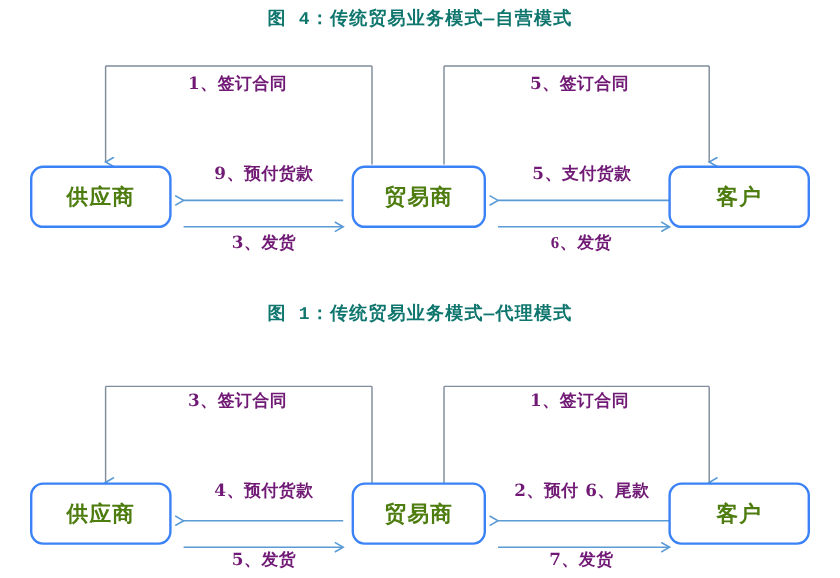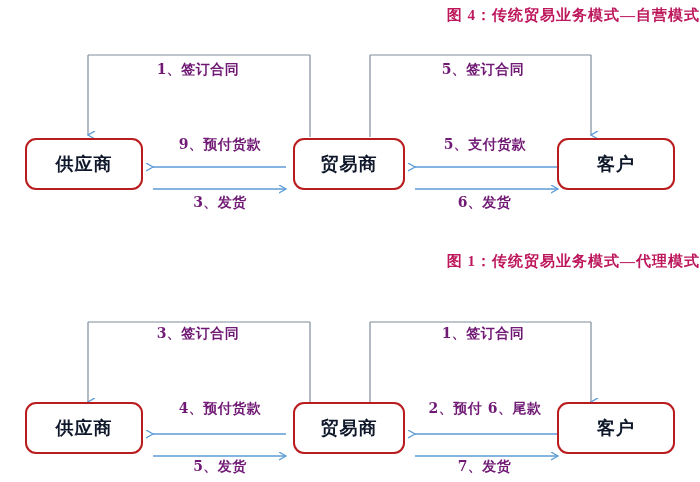--- a/index.html
+++ b/index.html
@@ -17,26 +17,26 @@
   }
   .page {
     position: relative;
     width: 700px;
     height: 482px;
   }
   .fig-title {
     position: absolute;
     left: 0;
     width: 700px;
-    text-align: right;
-    font-family: Liberation Serif, serif;
+    text-align: center;
+    font-family: Liberation Mono, monospace;
     font-weight: bold;
     font-size: 15px;
     letter-spacing: 1px;
-    color: #be185d;
+    color: #0f766e;
     white-space: nowrap;
   }
   #title-fig4 { top: 6px; }
   #title-fig5 { top: 252px; }
 
   .diagram {
     position: absolute;
     left: 0;
     width: 700px;
   }
@@ -48,31 +48,31 @@
     left: 0;
     top: 0;
     width: 700px;
     height: 200px;
     overflow: visible;
   }
 
   .node-box {
     position: absolute;
     box-sizing: border-box;
-    border: 2px solid #b91c1c;
+    border: 2px solid #3b82f6;
     border-radius: 11px;
     background: #ffffff;
     display: flex;
     align-items: center;
     justify-content: center;
     font-family: "DejaVu Serif", "Liberation Serif", serif;
     font-weight: bold;
     font-size: 18px;
     letter-spacing: 1px;
-    color: #0f172a;
+    color: #4d7c0f;
     white-space: nowrap;
   }
 
   .edge-label {
     position: absolute;
     font-family: "DejaVu Serif", "Liberation Serif", serif;
     font-weight: bold;
     font-size: 14px;
     letter-spacing: 0.5px;
     color: #701a75;
@@ -126,21 +126,21 @@
     <div class="edge-label" style="left:98px; top:25px; width:200px;">1、签订合同</div>
 
     <div class="edge-label" style="left:383px; top:25px; width:200px;">5、签订合同</div>
 
     <div class="edge-label" style="left:150px; top:100px; width:140px;">9、预付货款</div>
 
     <div class="edge-label" style="left:150px; top:158px; width:140px;">3、发货</div>
 
     <div class="edge-label" style="left:410px; top:100px; width:150px;">5、支付货款</div>
 
-    <div class="edge-label" style="left:412px; top:158px; width:145px;">6、发货</div>
+    <div class="edge-label" style="left:412px; top:158px; width:145px;font-family:Liberation Serif, serif;">6、发货</div>
   </div>
 
   <div class="fig-title" id="title-fig5">图 1：传统贸易业务模式—代理模式</div>
 
   <div class="diagram" id="diagram-fig5">
 
     <svg viewBox="0 0 700 194">
       <defs>
         <marker id="arrBlueDown5" markerWidth="9" markerHeight="9" refX="4.5" refY="7.5" orient="auto" markerUnits="userSpaceOnUse">
           <path d="M0.5,0.5 L4.5,7.5 L8.5,0.5" fill="none" stroke="#5B9BD5" stroke-width="1.4"></path>

